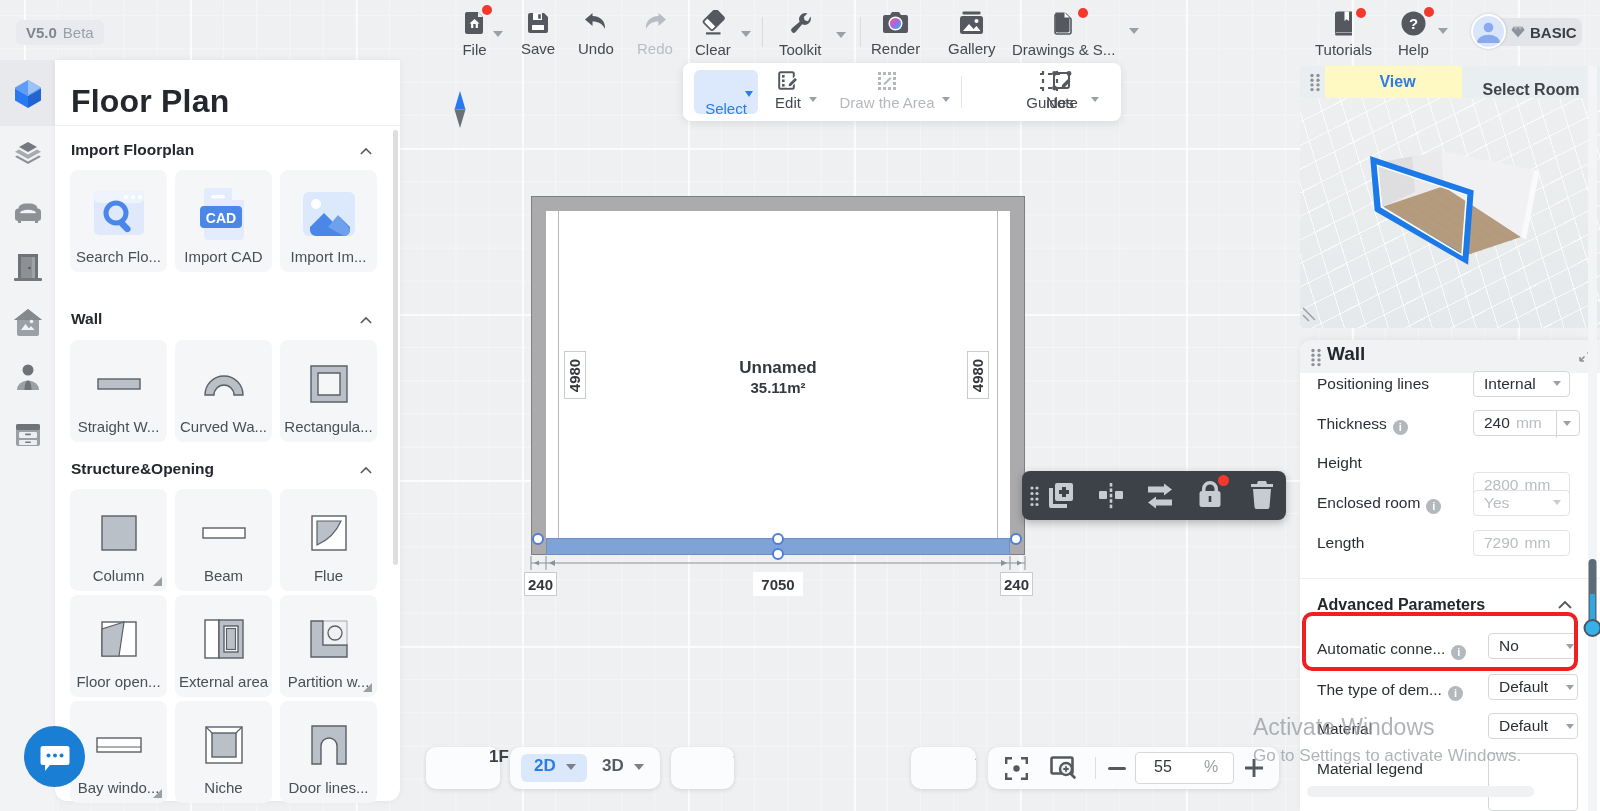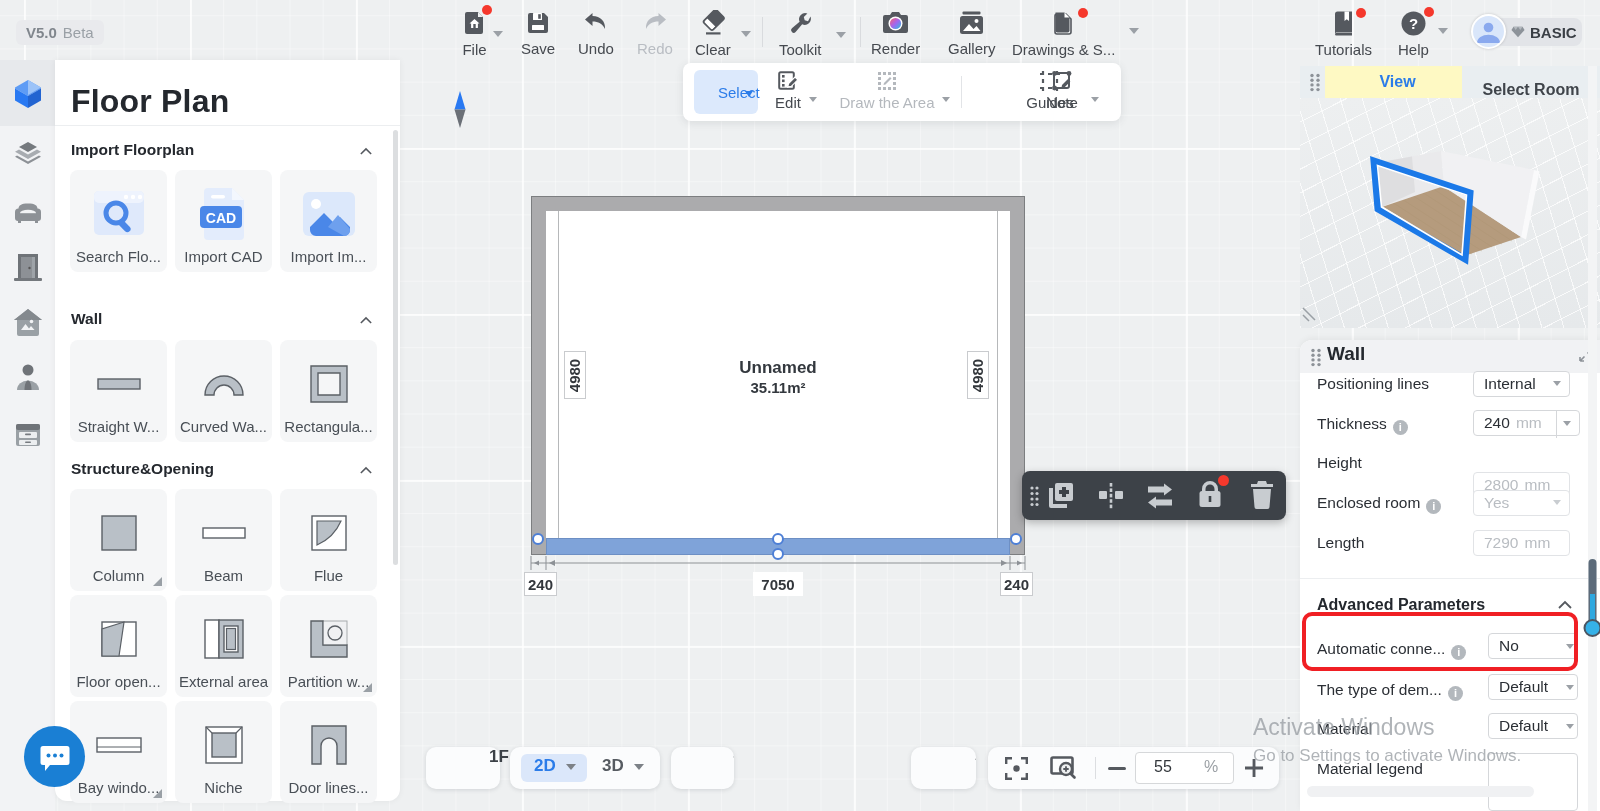--- a/index.html
+++ b/index.html
@@ -39,21 +39,21 @@
 .secarr { position:absolute; width:12px; height:12px; }
 .card { position:absolute; width:97px; height:102px; background:#f5f6f7; border-radius:8px; display:flex; flex-direction:column; align-items:center; }
 .card .ic { height:64px; margin-top:12px; display:flex; align-items:center; justify-content:center; }
 .card .cl { font-size:15px; color:#494f56; margin-top:2px; white-space:nowrap; }
 .fold { position:absolute; right:5px; bottom:5px; width:0; height:0; border-left:9px solid transparent; border-bottom:9px solid #9aa0a6; }
 .pscroll { position:absolute; left:338px; top:70px; width:5px; height:435px; background:#dcdee0; border-radius:3px; }
 
 .subbar { position:absolute; left:683px; top:63px; width:438px; height:58px; background:#fff; border-radius:8px; box-shadow:0 2px 8px rgba(60,64,70,.12); }
 .sbitem { position:absolute; top:7px; display:flex; flex-direction:column; align-items:center; font-size:15px; color:#45494f; }
 .sbitem .lbl { margin-top:2px; }
-.selbtn { position:absolute; left:11px; top:7px; width:64px; height:44px; background:#dce9fc; border-radius:6px; display:flex; flex-direction:row; align-items:center; font-size:15px; color:#2b7ce9;gap:24px; }
+.selbtn { position:absolute; left:11px; top:7px; width:64px; height:44px; background:#dce9fc; border-radius:6px; display:flex; flex-direction:column; align-items:center; font-size:15px; color:#2b7ce9;gap:24px; }
 .sbsep { position:absolute; left:278px; top:13px; width:1px; height:32px; background:#e2e4e7; }
 
 .dimbox { position:absolute; background:#fff; border:1px solid #c9cbce; font-size:15px; font-weight:700; color:#33373c; display:flex; align-items:center; justify-content:center; }
 
 .dtb { position:absolute; left:1022px; top:471px; width:264px; height:49px; background:#3d4248; border-radius:8px; box-shadow:0 3px 8px rgba(0,0,0,.25); }
 
 .bbtn { position:absolute; top:747px; height:42px; background:#fbfcfd; border-radius:10px; box-shadow:0 1px 4px rgba(80,85,92,.18); display:flex; align-items:flex-start;padding-left:43px; }
 
 .tabs { position:absolute; left:1300px; top:66px; width:300px; height:32px; background:#e9eef1; }
 .tabv { position:absolute; left:25px; top:0; width:137px; height:32px; background:#fef9c3; color:#2b7ce9; font-weight:700; font-size:16px; display:flex; align-items:center; justify-content:center;padding-left:8px; }

